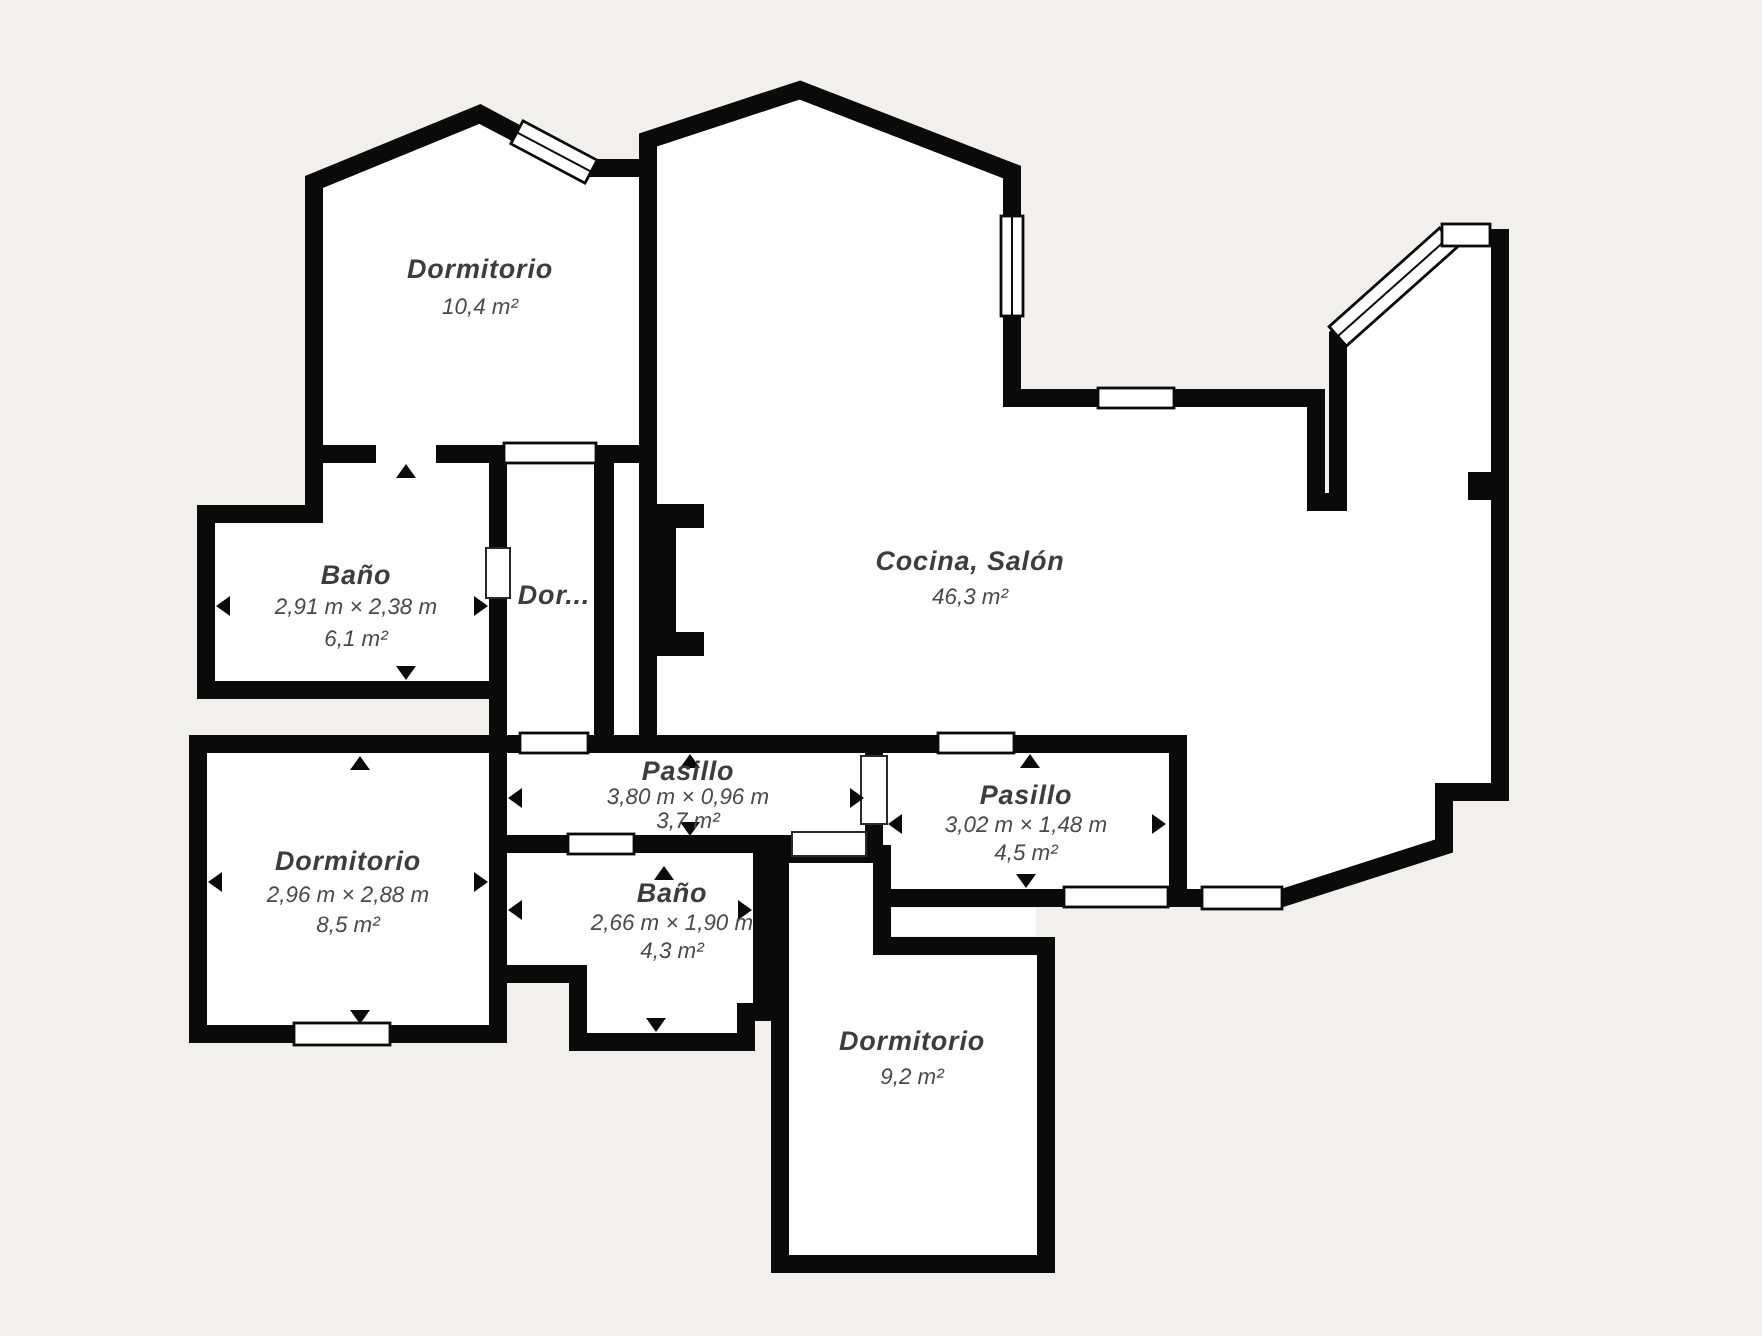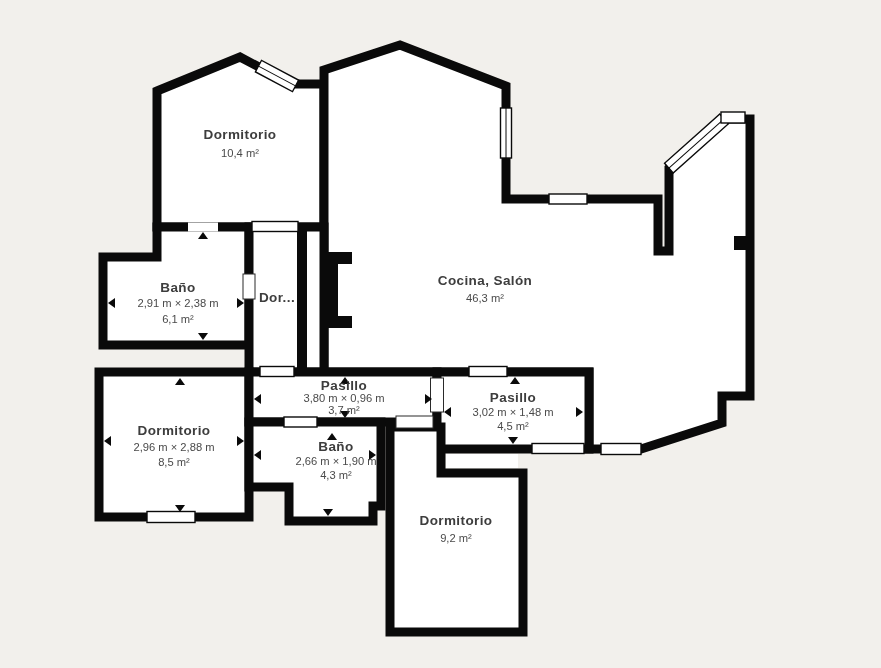--- a/index.html
+++ b/index.html
@@ -2,21 +2,21 @@
 <html><head>
 <meta charset="utf-8">
 <style>
   html,body{margin:0;padding:0;}
   body{
     width:881px;height:668px;
     background:#f2f0ec;
     font-family:"Liberation Sans", sans-serif;
     overflow:hidden;
   }
-  #plan-wrap{position:relative;width:881px;height:668px;}
+  #plan-wrap{position:relative;width:881px;height:668px;font-style:italic;}
   svg{position:absolute;top:0;left:0;}
   .room{fill:#ffffff;stroke:#0a0a0a;stroke-width:9;stroke-linejoin:miter;}
   .innerwall{stroke:#0a0a0a;stroke-width:10;fill:none;}
   .solid{fill:#0a0a0a;stroke:none;}
   .window{fill:#ffffff;stroke:#0a0a0a;stroke-width:1.4;}
   .winline{stroke:#0a0a0a;stroke-width:1;}
   .door{fill:#ffffff;stroke:#2a2a2a;stroke-width:1;}
   .gap{fill:#ffffff;stroke:none;}
   .arrow{fill:#0a0a0a;stroke:none;}
   .room-name{font-size:13.5px;font-weight:bold;fill:#3d3d3d;text-anchor:middle;letter-spacing:.4px;}

